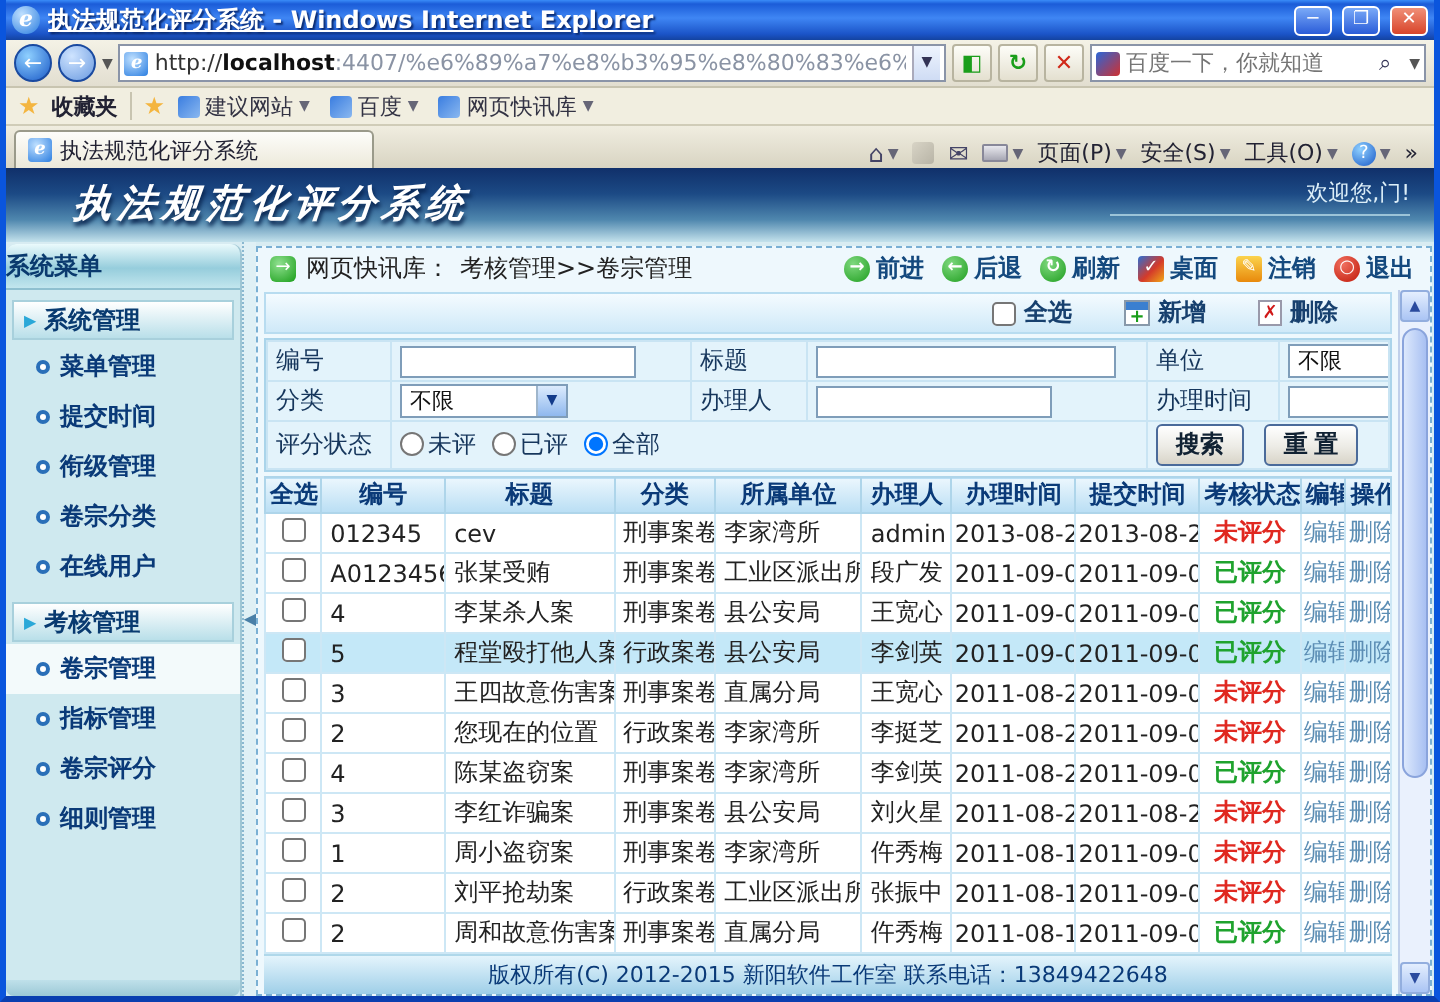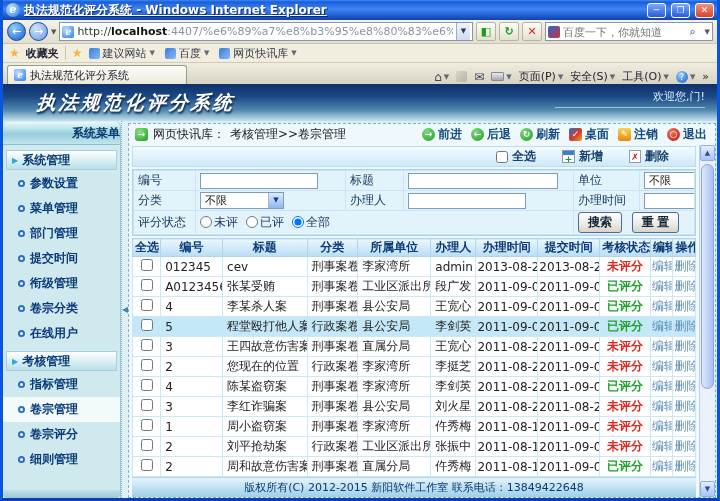--- a/index.html
+++ b/index.html
@@ -68,21 +68,21 @@
   .banner .btitle { position:absolute; left:34px; top:7px; color:#fff; font:bold italic 19px/22px "DejaVu Serif",serif;
     letter-spacing:3px; transform:skewX(-6deg); text-shadow:1px 2px 2px #06204a; }
   .banner .welcome { position:absolute; right:12px; top:5px; color:#dceef8; font-size:11px; text-align:right; }
   .banner .welcome::after { content:""; display:block; width:150px; border-bottom:1px solid #9cc4d8; margin-top:3px; }
 
   
   .main { flex:1; display:flex; background:#d8ecf2; overflow:hidden; }
 
   
   .sidebar { width:118px; flex:0 0 118px; background:#cfe9ef; border-right:1px solid #9fc6d4; display:flex; flex-direction:column; overflow:hidden; border-radius:5px 5px 0 0; margin-top:1px; }
-  .sb-title { height:23px; flex:0 0 23px; text-align:right; line-height:23px; font-weight:bold; color:#0a3a6e;
+  .sb-title { height:23px; flex:0 0 23px; text-align:left; line-height:23px; font-weight:bold; color:#0a3a6e;
     background:linear-gradient(180deg,#eafafc 0%,#96cddc 55%,#c2e6ee 100%); border-bottom:1px solid #8fc0d0; border-radius:5px 5px 0 0; }
   .sb-group { margin:5px 3px 1px; height:20px; flex:0 0 20px; display:flex; align-items:center; gap:4px; padding-left:5px;
     background:linear-gradient(180deg,#ffffff,#b9dfe9); border:1px solid #a8d0dc; font-weight:bold; color:#083a70; }
   .sb-arrow { color:#2aa8d8; font-size:8px; }
   .sb-item { height:25px; flex:0 0 25px; display:flex; align-items:center; gap:5px; padding-left:15px; font-weight:bold; color:#0a3a78; }
   .sb-item.selected { background:rgba(255,255,255,.75); }
   .sb-bullet { width:7px; height:7px; flex:0 0 7px; border:2px solid #2a6fb8; border-radius:50%; background:#fff; }
   .sb-foot { margin-top:auto; height:8px; flex:0 0 8px; background:linear-gradient(180deg,#bfe0ea,#9cc8d6); border-radius:0 0 4px 4px; }
 
   
@@ -253,29 +253,21 @@
 
     <div class="sidebar">
       <div class="sb-title">系统菜单</div>
       <div id="sbgroups" style="display:flex;flex-direction:column;overflow:hidden">
           <div class="sb-group">
             <span class="sb-arrow">▶</span>
             <span>系统管理</span>
           </div>
           <div class="sb-item">
             <span class="sb-bullet"></span>
-            <span>参数设置</span>
-          </div>
-          <div class="sb-item">
-            <span class="sb-bullet"></span>
             <span>菜单管理</span>
-          </div>
-          <div class="sb-item">
-            <span class="sb-bullet"></span>
-            <span>部门管理</span>
           </div>
           <div class="sb-item">
             <span class="sb-bullet"></span>
             <span>提交时间</span>
           </div>
           <div class="sb-item">
             <span class="sb-bullet"></span>
             <span>衔级管理</span>
           </div>
           <div class="sb-item">
@@ -283,27 +275,27 @@
             <span>卷宗分类</span>
           </div>
           <div class="sb-item">
             <span class="sb-bullet"></span>
             <span>在线用户</span>
           </div>
           <div class="sb-group">
             <span class="sb-arrow">▶</span>
             <span>考核管理</span>
           </div>
+          <div class="sb-item selected">
+            <span class="sb-bullet"></span>
+            <span>卷宗管理</span>
+          </div>
           <div class="sb-item">
             <span class="sb-bullet"></span>
             <span>指标管理</span>
-          </div>
-          <div class="sb-item selected">
-            <span class="sb-bullet"></span>
-            <span>卷宗管理</span>
           </div>
           <div class="sb-item">
             <span class="sb-bullet"></span>
             <span>卷宗评分</span>
           </div>
           <div class="sb-item">
             <span class="sb-bullet"></span>
             <span>细则管理</span>
           </div>
         </div>

